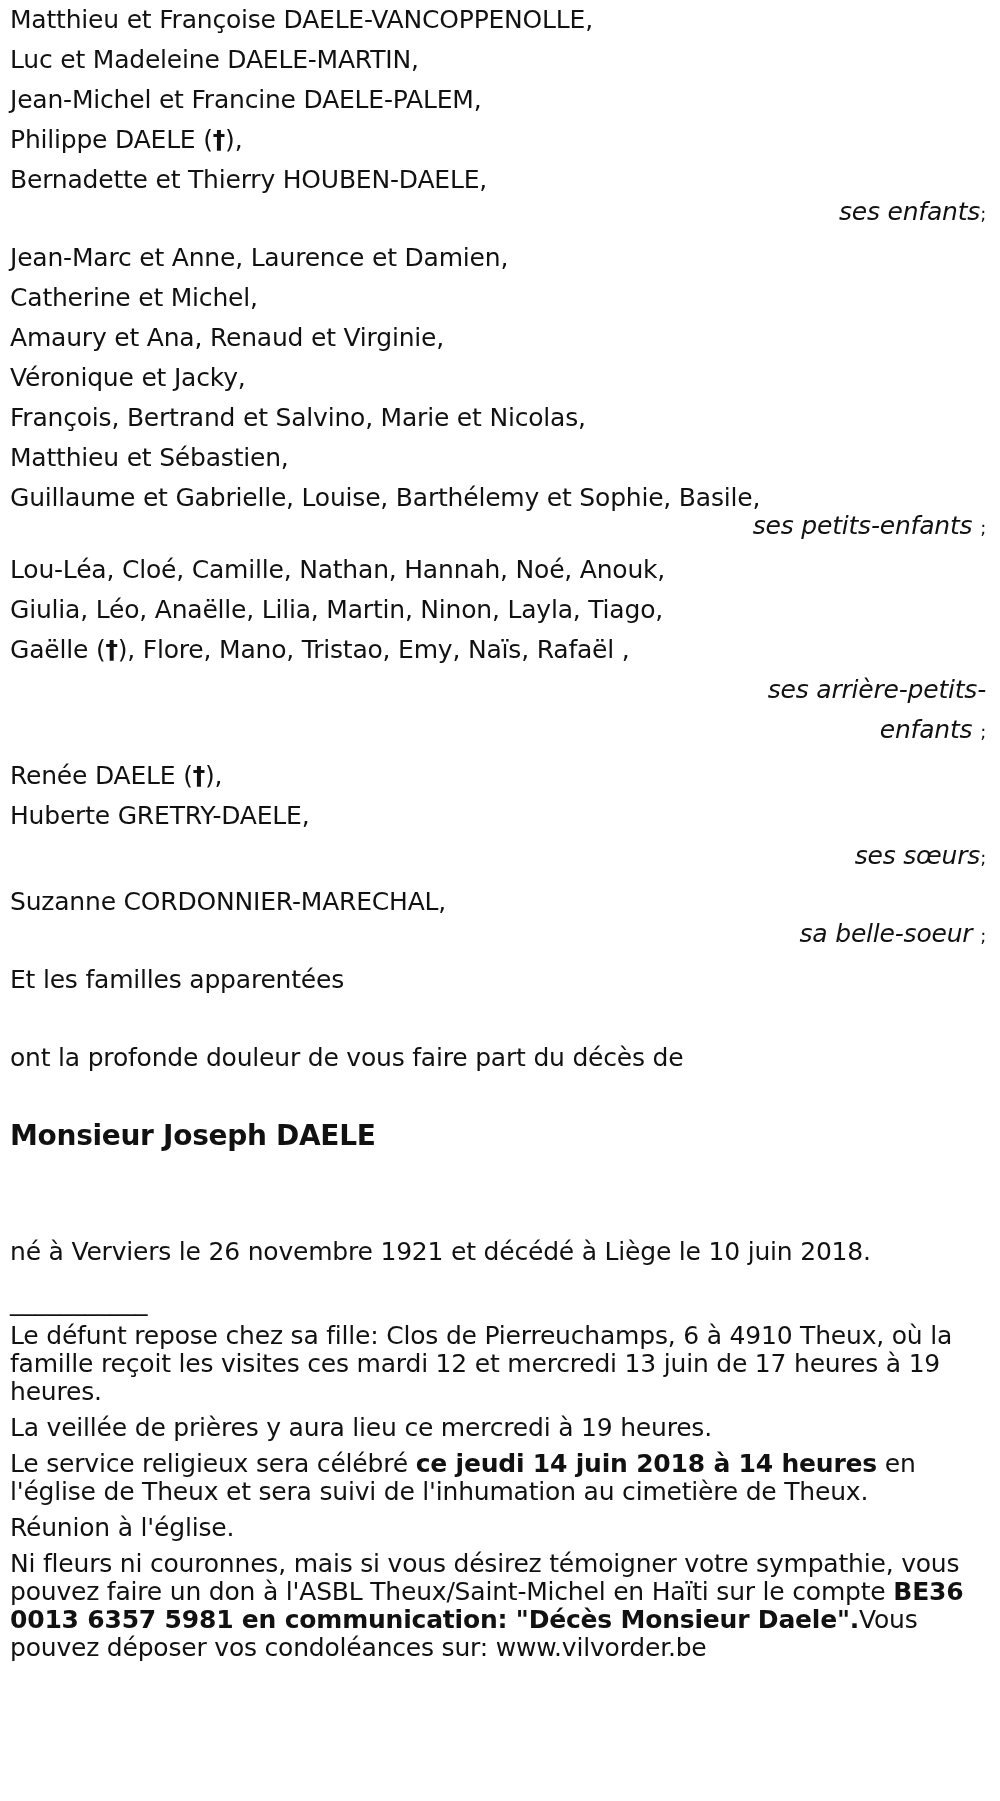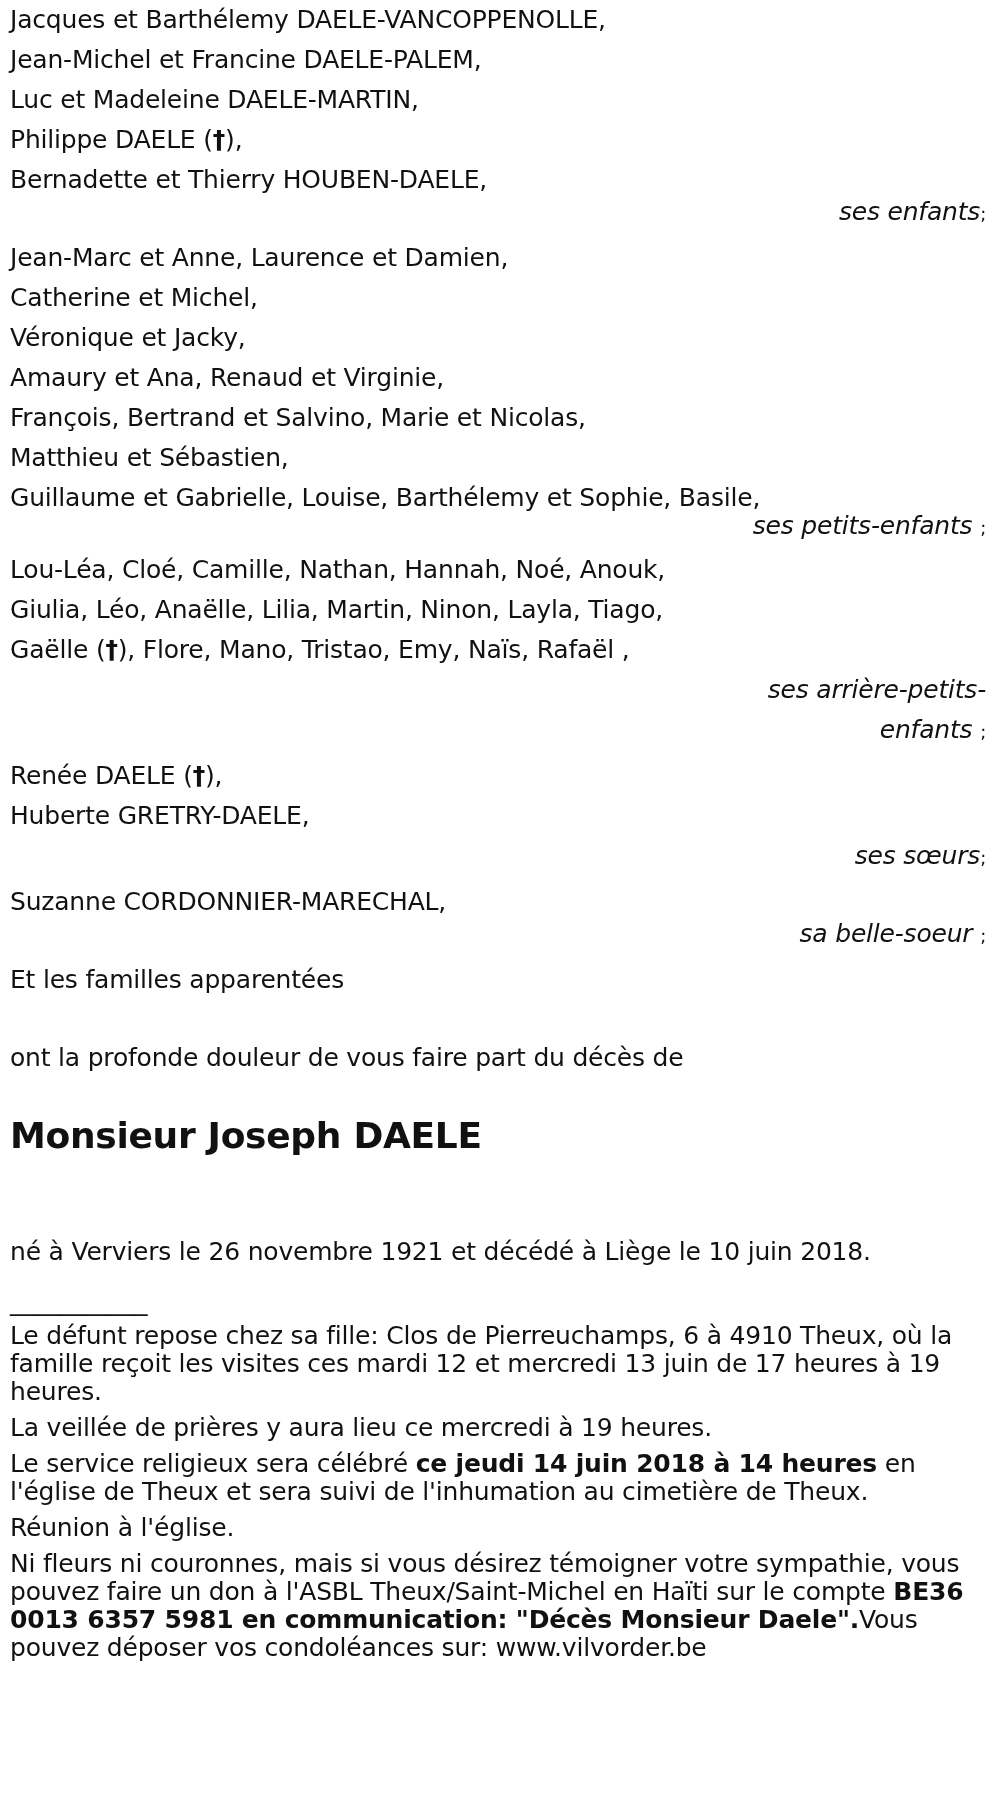--- a/index.html
+++ b/index.html
@@ -24,51 +24,51 @@
       letter-spacing: -0.2px;
     }
     .role .semi { font-style: normal; font-size: 18px; }
     .role.tight { margin-top: -22px; height: 36px; line-height: 36px; }
     .cross { font-weight: bold; }
     .gap-s { height: 6px; }
     .gap-m { height: 38px; }
     .gap-l { height: 42px; }
     .title {
       font-weight: bold;
-      font-size: 36px;
+      font-size: 28px;
       height: 60px;
       line-height: 60px;
       letter-spacing: -0.3px;
     }
     .para { line-height: 28px; letter-spacing: -0.2px; white-space: normal; margin: 0; }
     .para b { font-weight: bold; text-align: center; }
     .rule { height: 40px; line-height: 40px; white-space: nowrap; }
     .pspace { height: 8px; }
   </style>
 </head>
 <body>
 
 <div class="page">
 
   <div class="group">
-    <div class="line">Jacques et Barthélemy DAELE-VANCOPPENOLLE,</div>
+    <div class="line">Matthieu et Françoise DAELE-VANCOPPENOLLE,</div>
+    <div class="line">Luc et Madeleine DAELE-MARTIN,</div>
     <div class="line">Jean-Michel et Francine DAELE-PALEM,</div>
-    <div class="line">Luc et Madeleine DAELE-MARTIN,</div>
     <div class="line"><span>Philippe DAELE (</span><span class="cross">†</span><span>),</span></div>
     <div class="line">Bernadette et Thierry HOUBEN-DAELE,</div>
     <div class="role" style="margin-top:-8px;"><span>ses enfants</span><span class="semi">;</span></div>
   </div>
 
   <div class="gap-s"></div>
 
   <div class="group">
     <div class="line">Jean-Marc et Anne, Laurence et Damien,</div>
     <div class="line">Catherine et Michel,</div>
+    <div class="line">Amaury et Ana, Renaud et Virginie,</div>
     <div class="line">Véronique et Jacky,</div>
-    <div class="line">Amaury et Ana, Renaud et Virginie,</div>
     <div class="line">François, Bertrand et Salvino, Marie et Nicolas,</div>
     <div class="line">Matthieu et Sébastien,</div>
     <div class="line">Guillaume et Gabrielle, Louise, Barthélemy et Sophie, Basile,</div>
     <div class="role tight" style="margin-top:-10px;"><span>ses petits-enfants </span><span class="semi">;</span></div>
   </div>
 
   <div class="gap-s"></div>
 
   <div class="group">
     <div class="line">Lou-Léa, Cloé, Camille, Nathan, Hannah, Noé, Anouk,</div>

